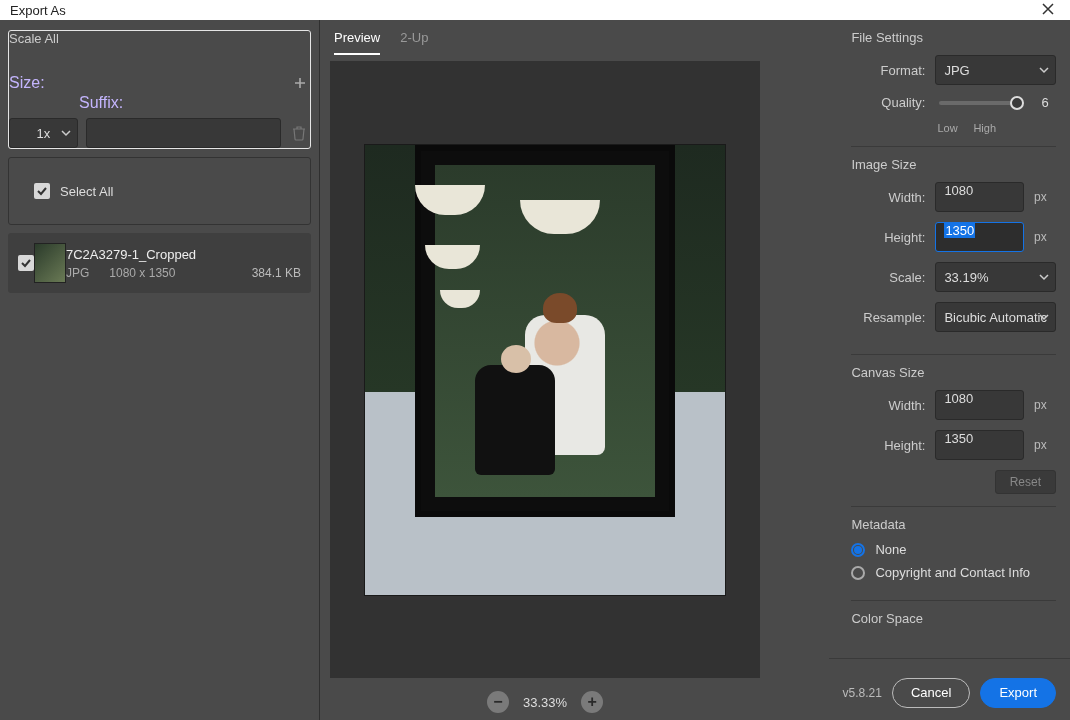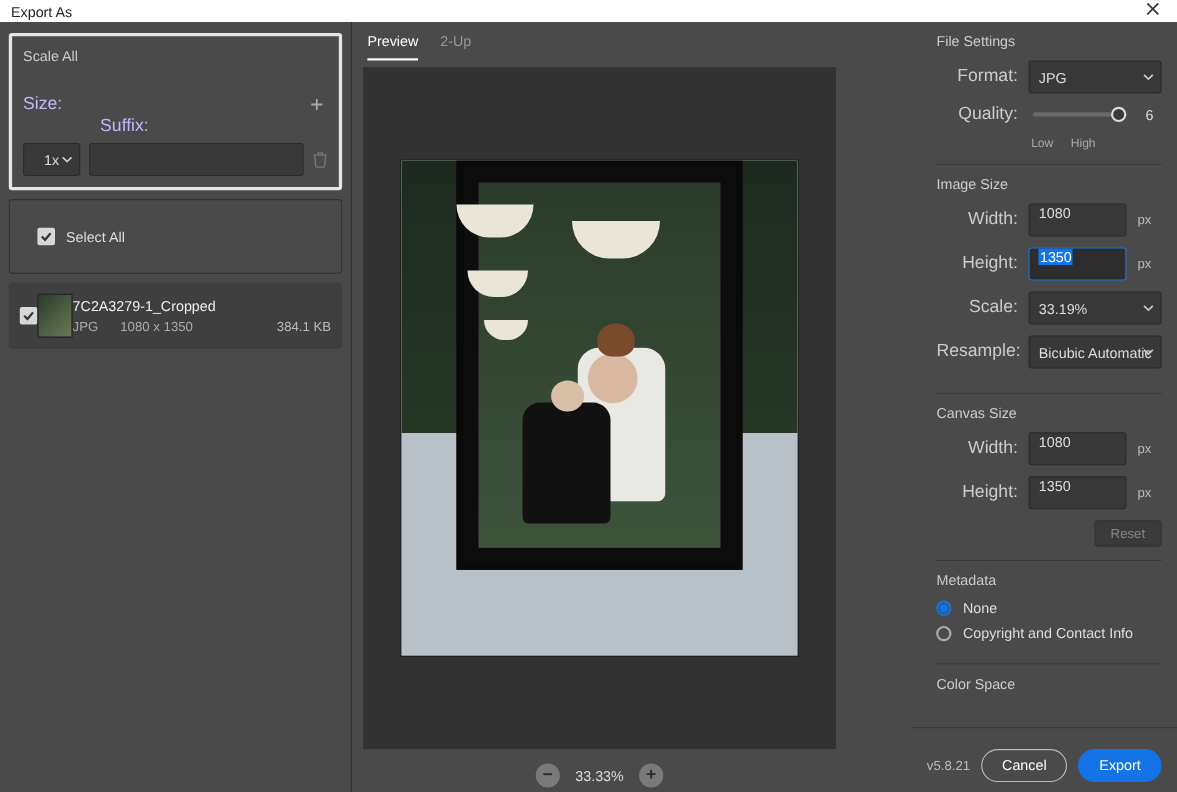--- a/index.html
+++ b/index.html
@@ -3,21 +3,21 @@
 <meta charset="utf-8">
 <style>
   * { box-sizing: border-box; margin:0; padding:0; font-family: -apple-system, "Segoe UI", Arial, sans-serif; }
   html,body { width:1070px; height:720px; background:#fff; overflow:hidden; }
   .window { width:1070px; height:720px; display:flex; flex-direction:column; background:#fff; }
   .titlebar { height:30px; display:flex; align-items:center; justify-content:space-between; padding:0 10px; font-size:13px; color:#222; background:#fff; }
   .titlebar .close { font-size:16px; line-height:1; cursor:pointer; padding:2px 6px;}
   .body { flex:1; display:flex; background:#4a4a4a; color:#ddd; font-size:13px; position:relative; }
   
   .left { width:320px; border-right:1px solid #2f2f2f; display:flex; flex-direction:column; padding:10px 8px; gap:8px; }
-  .panel-box { border:3px solid #e5e5e5; border-radius:3px; padding:10px; }
+  .panel-box { border:1px solid #e5e5e5; border-radius:3px; }
   .scale-title { color:#ccc; margin-bottom:8px; }
   .row { display:flex; align-items:center; gap:8px; }
   .labels-row { display:flex; align-items:center; font-size:16px; color:#c4b5fd; margin-bottom:6px;}
   .labels-row .lbl-size{ width:70px;}
   .labels-row .lbl-suffix{ flex:1;margin-top:40px; }
   .plus-btn { width:20px; height:20px; display:flex; align-items:center; justify-content:center; color:#aaa; border-radius:3px; cursor:pointer;}
   .select-ish { background:#383838; border:1px solid #2a2a2a; height:30px; border-radius:3px; display:flex; align-items:center; padding:0 8px; color:#ddd; position:relative;}
   .select-ish.small{ width:70px; justify-content:center;}
   .select-ish .chev { position:absolute; right:6px; }
   .input-ish { background:#383838; border:1px solid #2a2a2a; height:30px; border-radius:3px; padding:0 8px; color:#ddd; }
@@ -57,21 +57,21 @@
   
   .right { width:300px; display:flex; flex-direction:column; position:relative;align-items:flex-end;}
   .right-scroll{ flex:1; overflow-y:auto; padding:10px 14px 0 14px;}
   .right-scroll::-webkit-scrollbar{ width:10px;}
   .right-scroll::-webkit-scrollbar-thumb{ background:#6a6a6a; border-radius:5px;}
   .right-scroll::-webkit-scrollbar-track{ background:#3a3a3a;}
   .section { padding-bottom:12px; margin-bottom:10px; border-bottom:1px solid #3a3a3a;}
   .section:last-child{ border-bottom:none;}
   .section-title { color:#ccc; margin-bottom:10px; font-size:13px;}
   .form-row { display:flex; align-items:center; gap:10px; margin-bottom:10px;}
-  .form-row .flabel { width:74px; text-align:right; color:#ccc; font-size:16px;}
+  .form-row .flabel { width:74px; text-align:right; color:#ccc; font-size:13px;}
   .form-row .unit { width:22px; color:#bbb; font-size:12px;}
   .wide-select { flex:1; }
   .num-input { flex:1; }
   .input-active { border:1px solid #1473e6 !important; background:#2d2d2d; }
   .input-active span{ background:#1473e6; color:#fff; padding:0 1px;}
   .quality-row { display:flex; align-items:center; gap:10px;}
   .slider { flex:1; height:4px; background:#6a6a6a; border-radius:2px; position:relative; margin:0 4px;}
   .slider .knob{ position:absolute; right:-4px; top:50%; transform:translateY(-50%); width:14px; height:14px; border-radius:50%; background:#3a3a3a; border:2px solid #ddd;}
   .quality-labels{ display:flex; justify-content:space-between; font-size:11px; color:#aaa; padding:2px 60px 0 86px;}
   .radio-row{ display:flex; align-items:center; gap:10px; margin-bottom:8px; cursor:pointer;}

